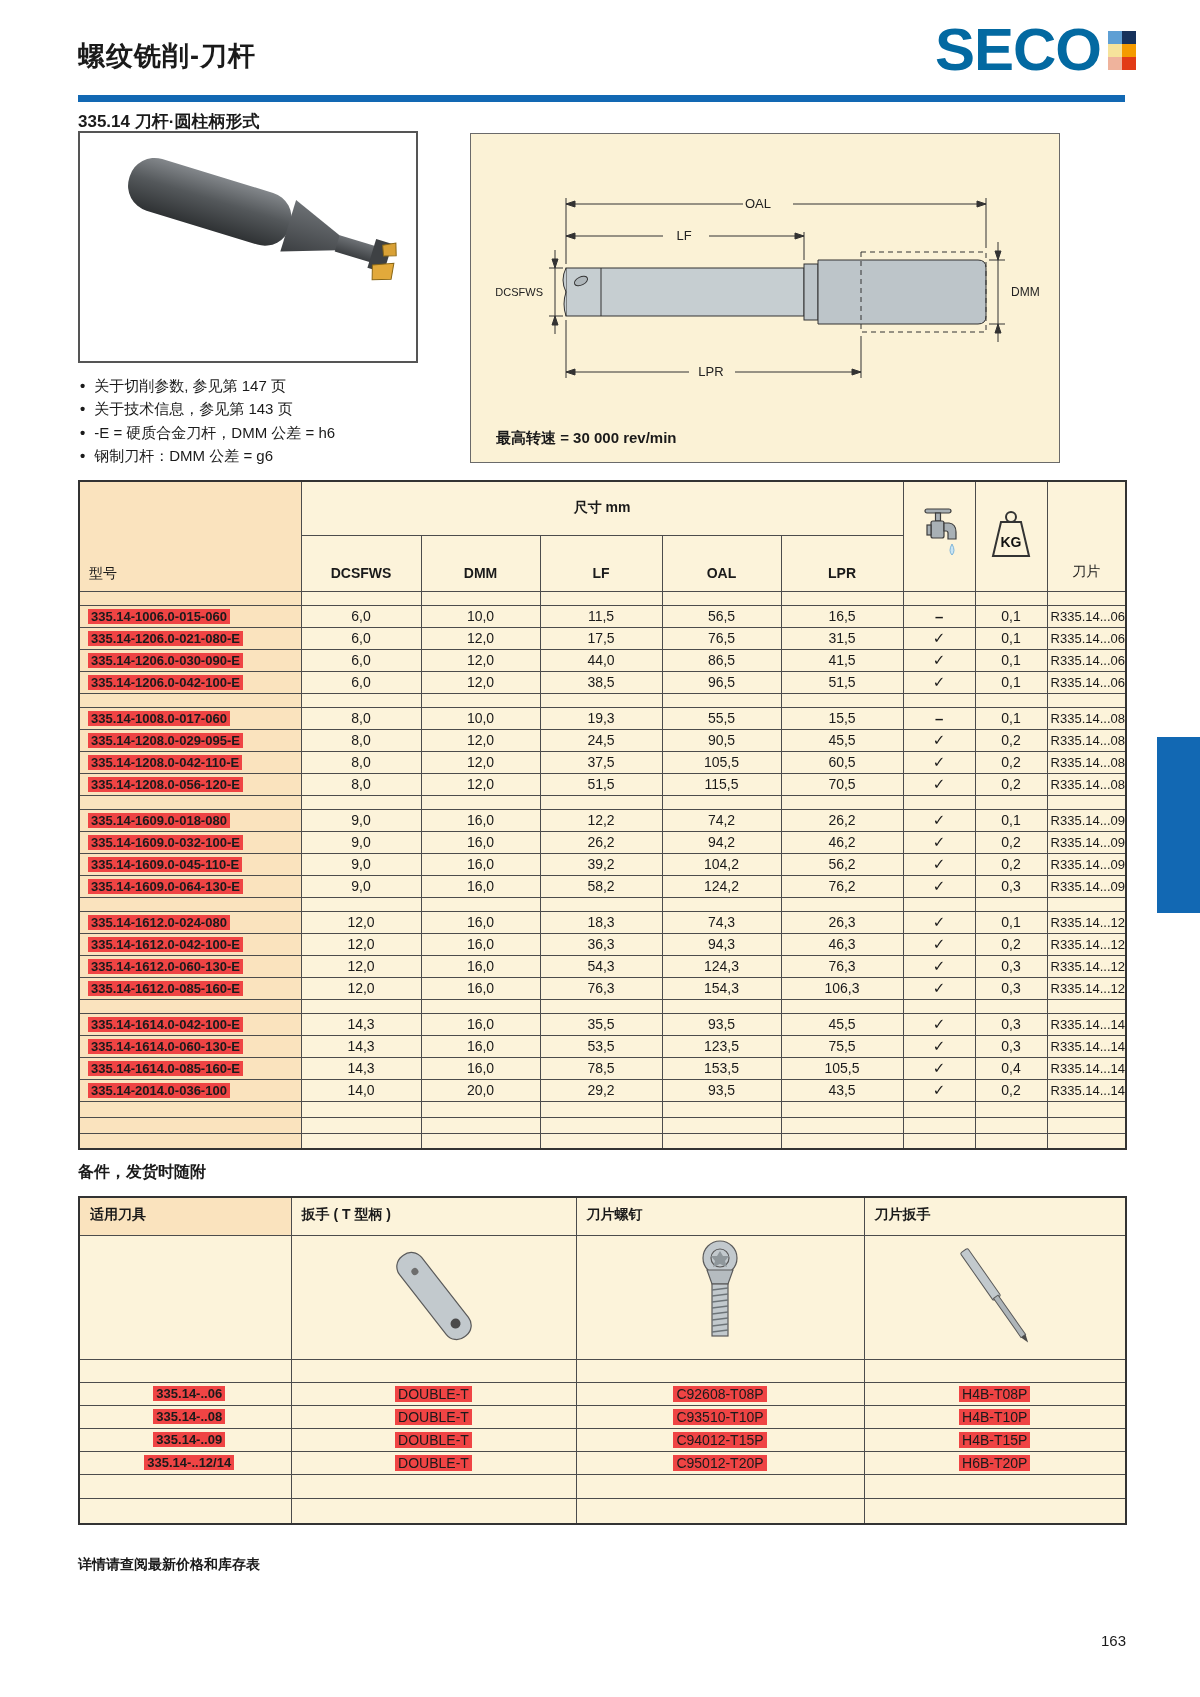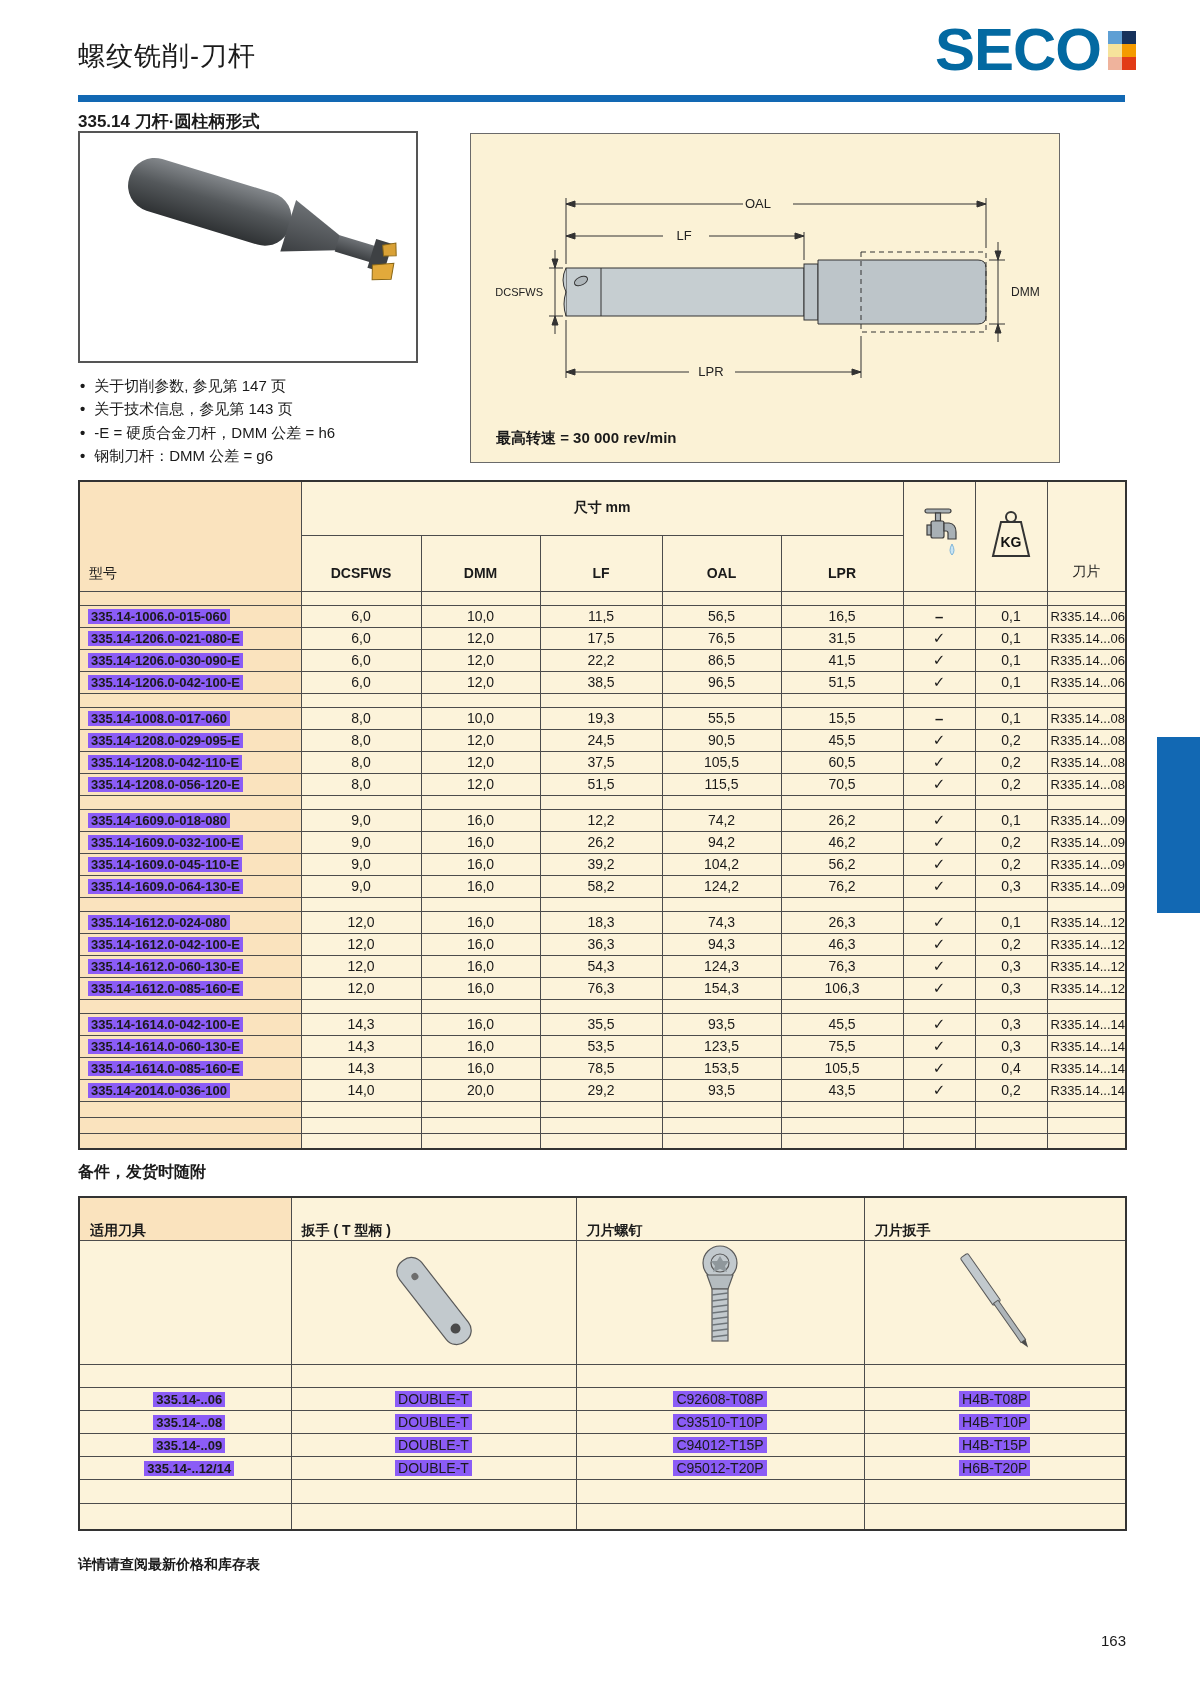--- a/index.html
+++ b/index.html
@@ -1,20 +1,20 @@
 <!DOCTYPE html>
 <html><head>
 <meta charset="utf-8">
 <style>
   * { margin:0; padding:0; box-sizing:border-box; }
   body { background:#e8e8e8; font-family:"Liberation Sans","DejaVu Sans",sans-serif; }
   .page { position:relative; width:1200px; height:1697px; background:#ffffff; margin:0 auto; overflow:hidden; color:#1a1a1a; }
 
   
-  .hdr-title { position:absolute; left:78px; top:38px; font-size:27px; font-weight:normal; letter-spacing:1px; }
+  .hdr-title { position:absolute; left:78px; top:38px; font-size:27px; font-weight:bold; letter-spacing:1px; }
   .logo { position:absolute; right:64px; top:30px; display:flex; align-items:flex-start; }
   .logo-text { color:#0369a1; font-size:60px; font-weight:800; letter-spacing:-1px; line-height:40px; }
   .logo-grid { display:grid; grid-template-columns:14px 14px; grid-auto-rows:13px; margin-left:7px; margin-top:1px; }
   .blue-rule { position:absolute; left:78px; top:95px; width:1047px; height:7px; background:#1268B3; }
   .section-title { position:absolute; left:78px; top:110px; font-size:17px; font-weight:bold; }
 
   
   .photo-box { position:absolute; left:78px; top:131px; width:340px; height:232px; border:2px solid #555; background:#fff; }
   .notes { position:absolute; left:80px; top:374px; width:400px; font-size:15px; line-height:1.55; }
   .notes li { list-style:none; display:flex; }
@@ -22,21 +22,21 @@
 
   
   .draw-panel { position:absolute; left:470px; top:133px; width:590px; height:330px; background:#FBF2D6; border:1.5px solid #6a6a6a; }
   .speed { position:absolute; left:25px; bottom:14px; font-size:15px; font-weight:600; }
 
   
   table { border-collapse:collapse; table-layout:fixed; }
   td, th { border:1px solid #4c4c4c; font-size:14px; font-weight:normal; overflow:hidden; white-space:nowrap; }
   .main-table, .acc-table { position:absolute; left:78px; width:1047px; border:2px solid #333; }
   .bg-peach { background:#FAE3BE; }
-  .hl { background:#8b5cf6; padding:0 3px; }
+  .hl { background:#ef4444; padding:0 3px; }
 
   
   .main-table { top:480px; }
   .main-table th { background:#FCF3DA; }
   .th-model { background:#FAE3BE !important; text-align:left; vertical-align:bottom; padding:0 0 8px 9px; font-size:14px; }
   .th-dim { height:54px; text-align:center; font-weight:600; }
   .th-sub { height:56px; text-align:center; vertical-align:bottom; padding-bottom:10px; font-weight:bold; }
   .th-icon { text-align:center; vertical-align:middle; }
   .th-insert { text-align:center; vertical-align:bottom; padding-bottom:10px; }
   .main-table td { height:22px; }
@@ -46,21 +46,21 @@
   .c-num { background:#FCF3DA; text-align:center; }
   .c-check { font-weight:bold; font-size:15px; }
   .c-insert { background:#FCF3DA; text-align:left; padding-left:3px; font-size:13px; }
 
   
   .side-tab { position:absolute; left:1157px; top:737px; width:43px; height:176px; background:#1268B3; }
 
   
   .acc-title { position:absolute; left:78px; top:1162px; font-size:16px; font-weight:bold; }
   .acc-table { top:1196px; }
-  .acc-table th { height:38px; text-align:left; vertical-align:top; padding:24px 0 0 10px; font-weight:bold; background:#FCF3DA; }
+  .acc-table th { height:38px; text-align:left; vertical-align:top; padding:8px 0 0 10px; font-weight:bold; background:#FCF3DA; }
   .acc-table .th-tools { background:#FAE3BE; }
   .acc-img td { height:140px; text-align:center; vertical-align:middle; }
   .acc-thin td { height:18px; }
   .acc-table td { height:23px; text-align:center; background:#FCF3DA; }
   .acc-table td.c-model { height:23px;margin-top:19px; }
   .acc-empty1 td { height:24px; }
   .acc-empty2 td { height:26px; }
 
   
   .footnote { position:absolute; left:78px; top:1556px; font-size:14px; font-weight:bold; }
@@ -263,21 +263,21 @@
           <td class="c-num">76,5</td>
           <td class="c-num">31,5</td>
           <td class="c-num c-check">✓</td>
           <td class="c-num">0,1</td>
           <td class="c-insert">R335.14...06Z..</td>
         </tr>
         <tr>
           <td class="c-model"><span class="hl">335.14-1206.0-030-090-E</span></td>
           <td class="c-num">6,0</td>
           <td class="c-num">12,0</td>
-          <td class="c-num">22,2</td>
+          <td class="c-num">44,0</td>
           <td class="c-num">86,5</td>
           <td class="c-num">41,5</td>
           <td class="c-num c-check">✓</td>
           <td class="c-num">0,1</td>
           <td class="c-insert">R335.14...06Z..</td>
         </tr>
         <tr>
           <td class="c-model"><span class="hl">335.14-1206.0-042-100-E</span></td>
           <td class="c-num">6,0</td>
           <td class="c-num">12,0</td>

